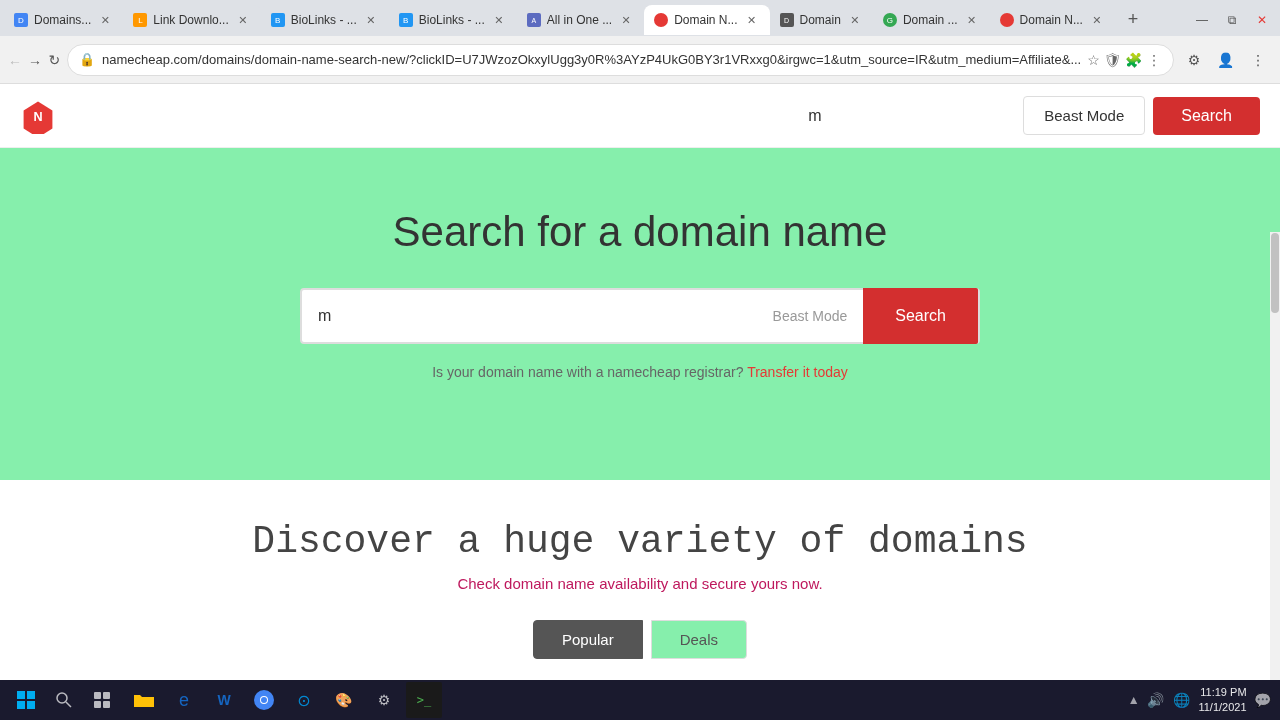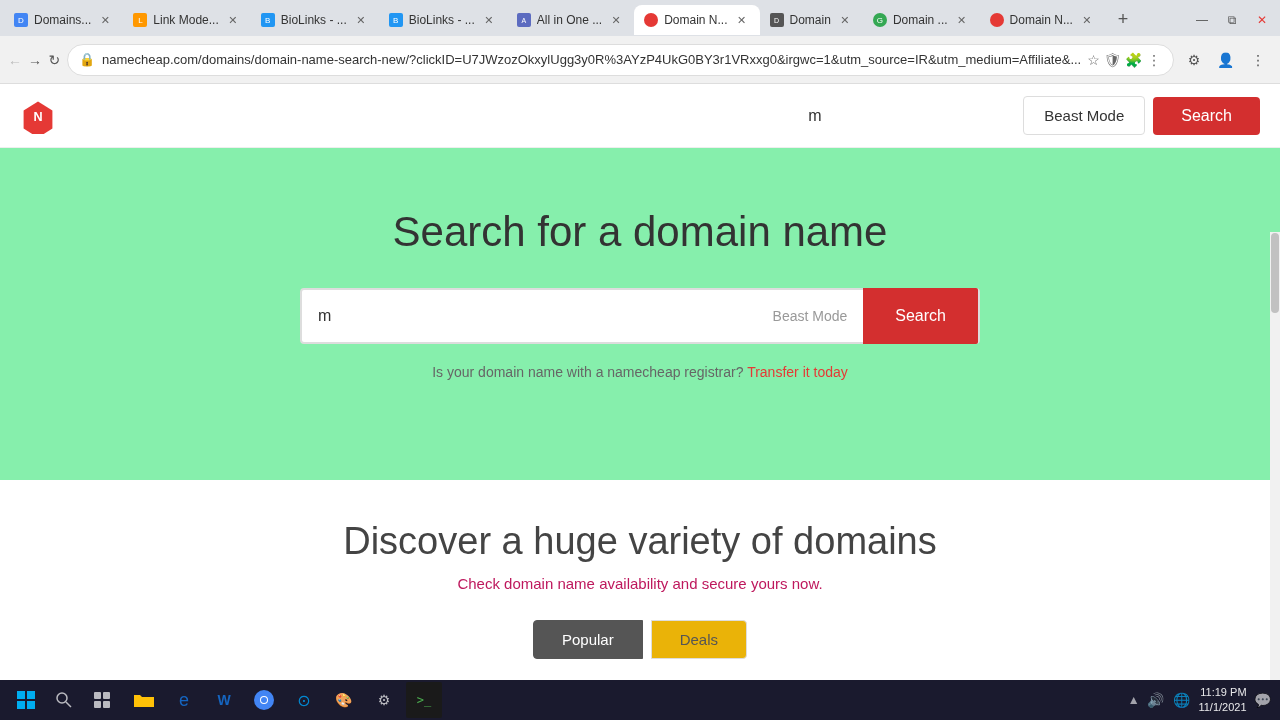--- a/index.html
+++ b/index.html
@@ -265,20 +265,21 @@
     
     .nc-discover {
       padding: 40px 20px;
       text-align: center;
     }
     .nc-discover-title {
       font-size: 38px;
       font-weight: 300;
       color: #444;
       margin-bottom: 12px;
+      font-family: Liberation Mono, monospace;
     }
     .nc-discover-sub {
       font-size: 15px;
       color: #be185d;
       margin-bottom: 28px;
     }
     .nc-tabs {
       display: flex;
       justify-content: center;
       gap: 8px;
@@ -289,21 +290,21 @@
       font-size: 15px;
       cursor: pointer;
       border: 1px solid #ddd;
     }
     .nc-tab.active {
       background: #555;
       color: #fff;
       border-color: #555;
     }
     .nc-tab:not(.active) {
-      background: #eab308;
+      background: #86efac;
       color: #555;
     }
     .nc-tab:first-child { border-radius: 4px 0 0 4px; }
     .nc-tab:last-child { border-radius: 0 4px 4px 0; }
 
     
     .nc-cards {
       display: flex;
       justify-content: center;
       gap: 24px;
@@ -422,21 +423,21 @@
   <div class="tab-bar">
 
     <div class="tab">
       <div class="tab-favicon fav-dl">D</div>
       <span class="tab-label">Domains...</span>
       <span class="tab-close">✕</span>
     </div>
 
     <div class="tab">
       <div class="tab-favicon fav-ls">L</div>
-      <span class="tab-label">Link Mode...</span>
+      <span class="tab-label">Link Downlo...</span>
       <span class="tab-close">✕</span>
     </div>
 
     <div class="tab">
       <div class="tab-favicon fav-bl">B</div>
       <span class="tab-label">BioLinks - ...</span>
       <span class="tab-close">✕</span>
     </div>
 
     <div class="tab">

